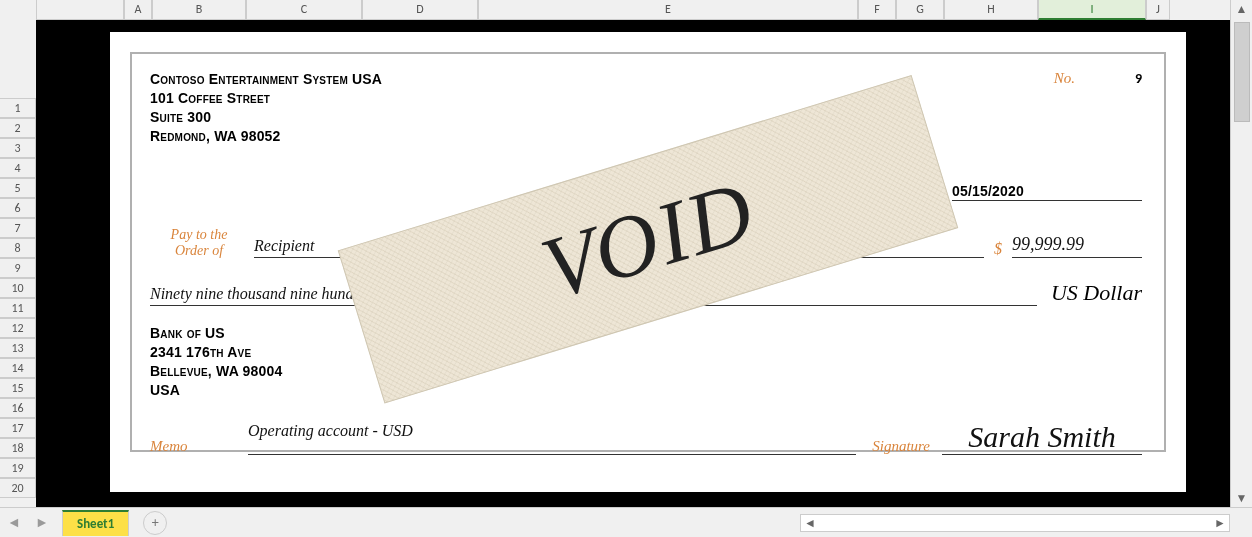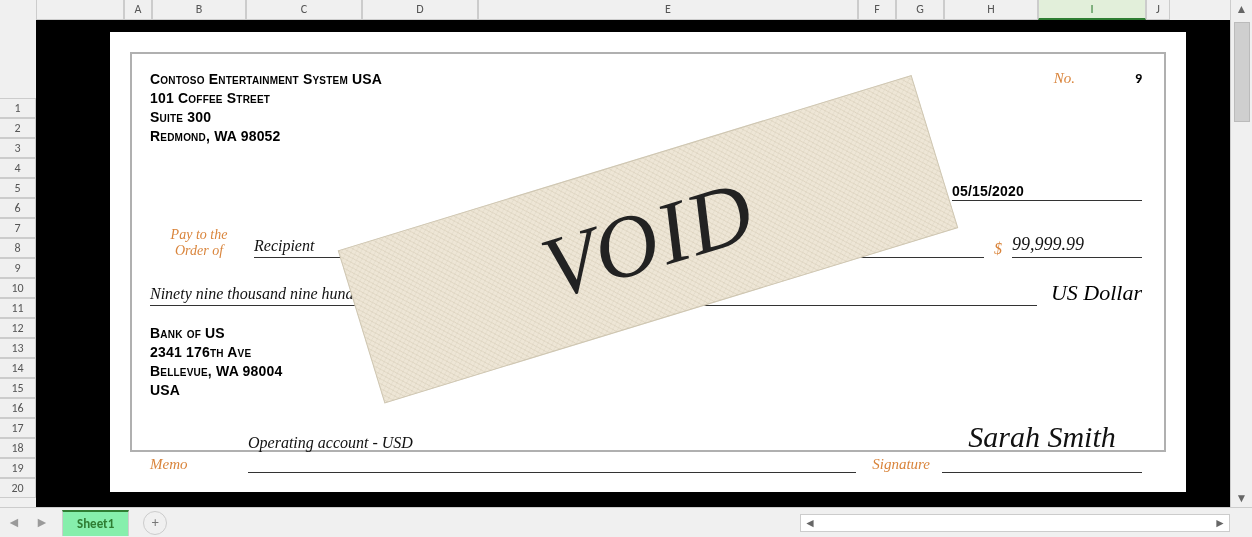--- a/index.html
+++ b/index.html
@@ -45,33 +45,33 @@
   .amt { width: 130px; padding-bottom:2px; }
 
   .wordsRow { margin-top: 22px; display:flex; align-items:flex-end; }
   .words { flex:1 1 auto; padding-bottom:2px; }
   .usd { margin-left:14px; font-style:italic; font-family:'Segoe Script','Brush Script MT',cursive; font-size:22px; }
 
   .bank { margin-top: 18px; }
 
   .btmRow { display:flex; align-items:flex-end; margin-top: 20px; }
   .memoLbl { width:98px; text-align:left; font-size:15px; }
-  .memoVal { flex:1 1 auto; padding-bottom:20px; }
+  .memoVal { flex:1 1 auto; padding-bottom:14px; }
   .sigLbl { color:#d9843b; font-style:italic; font-family:Georgia,serif; font-size:15px; margin: 0 12px 0 16px; }
-  .sigVal { width: 200px; text-align:center; padding-bottom:18px; }
+  .sigVal { width: 200px; text-align:center; padding-bottom:0; }
 
   
   .void { position:absolute; left:50%; top:50%; width:600px; height:160px; transform: translate(-50%,-58%) rotate(-17deg); display:flex; align-items:center; justify-content:center; font-family: Georgia, 'Times New Roman', serif; font-style: italic; font-weight: 500; font-size: 88px; color:#222; pointer-events:none; }
   .void svg.bg { position:absolute; inset:0; width:100%; height:100%; }
   .void .label { position:relative; z-index:2; letter-spacing:2px; }
 
   
   .tabbar { position:absolute; left:0; right:0; bottom:0; height:30px; background:#f0f0f0; border-top:1px solid #ccc; display:flex; align-items:center; }
   .tabnav { width:16px; height:16px; display:flex; align-items:center; justify-content:center; margin:0 6px; color:#9a9a9a; font-size:14px; cursor:default; }
-  .sheet-tab { height:26px; padding:0 14px; background:#86efac; border:1px solid #ccc; border-bottom:none; border-top:2px solid #2e7d32; display:flex; align-items:center; font-size:13px; color:#2e7d32; font-weight:bold; margin-left:6px; }
+  .sheet-tab { height:26px; padding:0 14px; background:#fde047; border:1px solid #ccc; border-bottom:none; border-top:2px solid #2e7d32; display:flex; align-items:center; font-size:13px; color:#2e7d32; font-weight:bold; margin-left:6px; }
   .addsheet { width:24px; height:24px; border:1px solid #ccc; border-radius:50%; margin-left:14px; display:flex; align-items:center; justify-content:center; color:#777; font-size:14px; }
   .scroll-h { position:absolute; right:22px; bottom:5px; width:430px; height:18px; background:#fff; border:1px solid #ccc; display:flex; align-items:center; justify-content:space-between; }
   .scr-btn { width:18px; height:16px; display:flex; align-items:center; justify-content:center; color:#666; font-size:12px; }
 
   
   .scroll-v { position:absolute; right:0; top:0; width:22px; bottom:30px; background:#f0f0f0; border-left:1px solid #ccc; display:flex; flex-direction:column; align-items:center; }
   .scr-up, .scr-dn { width:18px; height:18px; display:flex; align-items:center; justify-content:center; color:#666; font-size:12px; }
   .scr-track { flex:1 1 auto; width:16px; margin:4px 0; position:relative; }
   .scr-thumb { position:absolute; top:0; left:0; width:16px; height:100px; background:#cfcfcf; border:1px solid #bbb; }
 </style>

